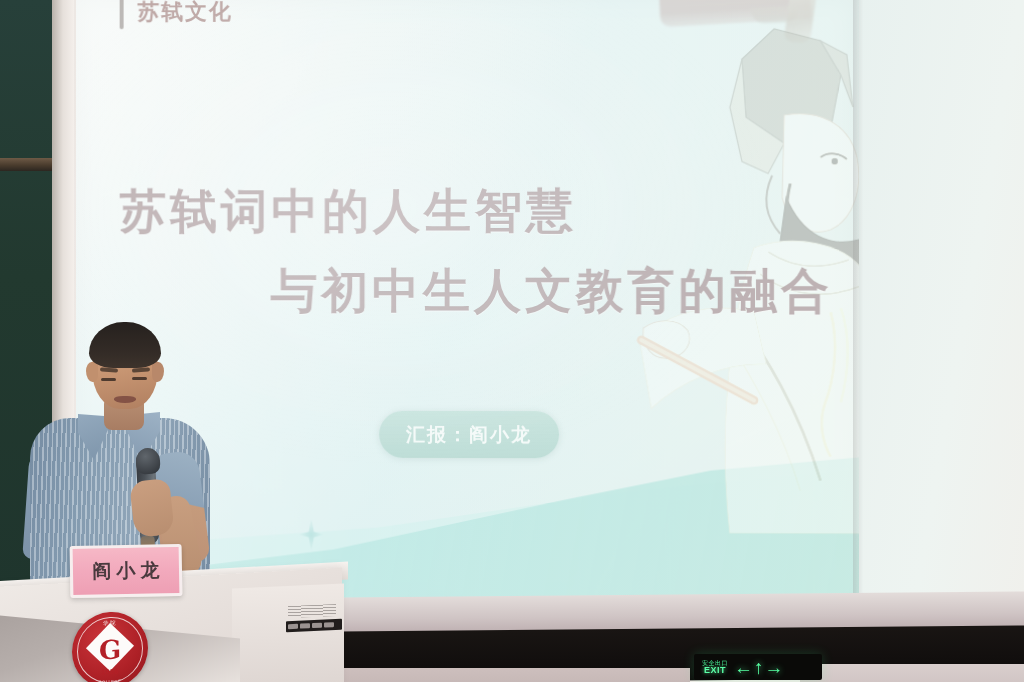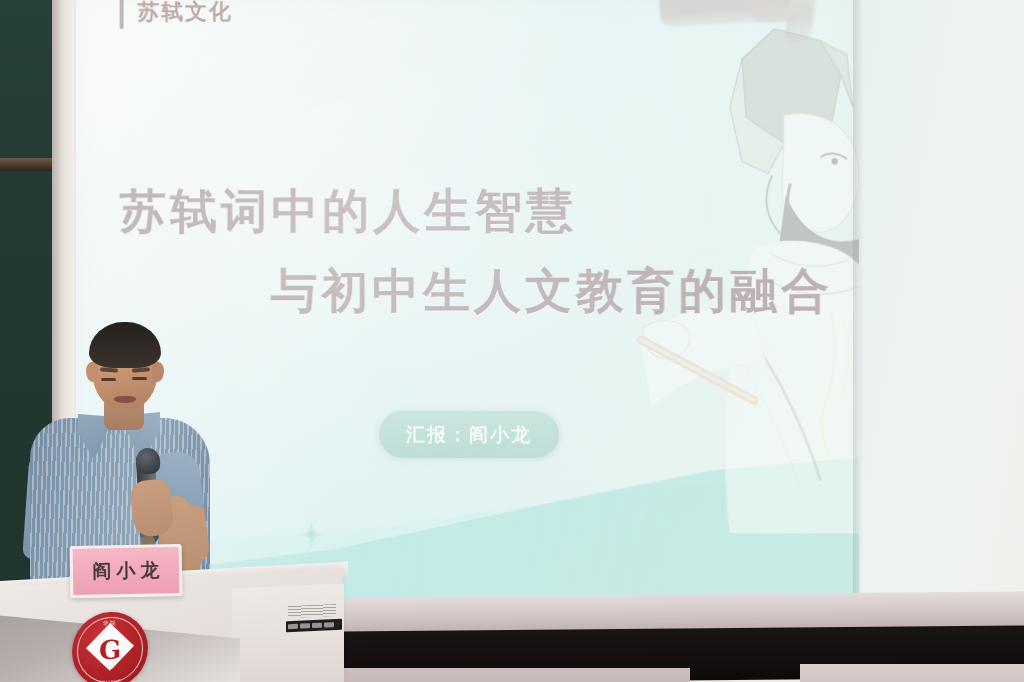--- a/index.html
+++ b/index.html
@@ -659,20 +659,27 @@
     </div>
   </div>
   <div class="screen-edge-r"></div>
   <div class="haze"></div>
 
   <div class="sill"></div>
   <div class="dark-band"></div>
   <div class="lower-wall"></div>
   <div class="lower-wall-2"></div>
 
+  <div class="exit-sign">
+    <div class="exit-text">
+      <div class="exit-cn">安全出口</div>
+      <div class="exit-en">EXIT</div>
+    </div>
+    <div class="exit-glyphs">←↑→</div>
+  </div>
 
   <div class="person">
     <div class="arm-l"></div>
     <div class="torso">
       <div class="torso-stripes"></div>
     </div>
     <div class="arm-r"></div>
     <div class="forearm-r"></div>
     <div class="collar-l"></div>
     <div class="collar-r"></div>

